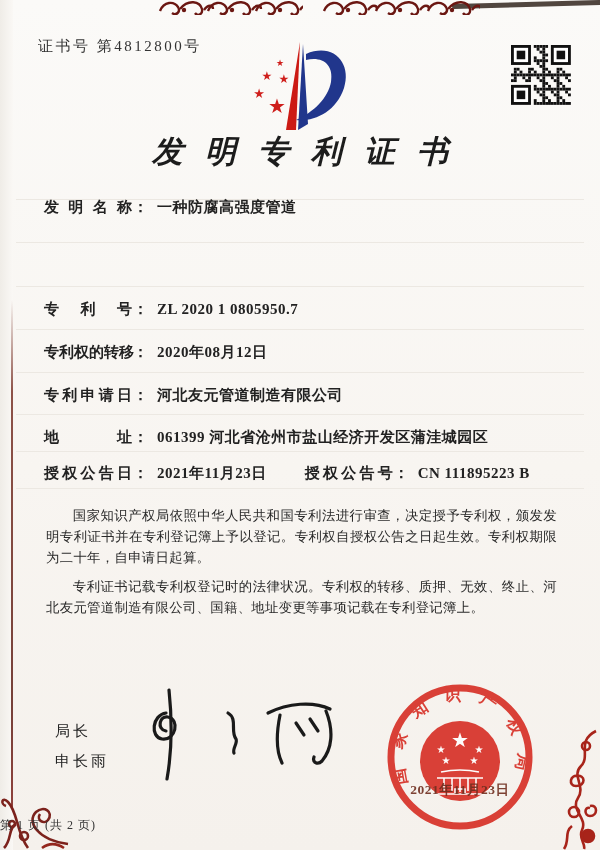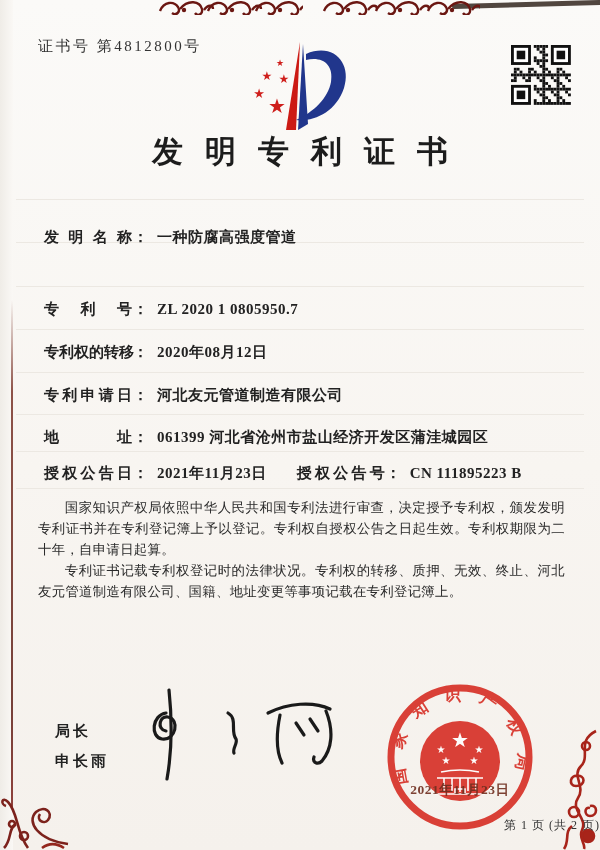--- a/index.html
+++ b/index.html
@@ -11,33 +11,33 @@
   .abs{position:absolute;}
   .crease{left:0;top:0;width:13px;height:100%;
     background:linear-gradient(90deg,#efece7 0%,#faf8f5 100%);}
   .edge-line{left:11px;top:300px;width:2px;height:508px;
     background:linear-gradient(180deg,rgba(109,44,34,0) 0%,#7a352a 18%,#5f2018 80%,#7c221c 100%);opacity:.85;}
   .photo-strip{left:452px;top:2px;width:150px;height:5px;background:#32261e;
     transform:rotate(-1.6deg);border-radius:2px;opacity:.85;}
   .scan{position:absolute;left:16px;right:16px;height:1px;background:#ece8e2;}
   .cert-no{left:38px;top:37px;font-size:15px;letter-spacing:2.5px;color:#333;}
   .title{left:0;right:0;top:131px;text-align:center;font-size:31px;font-weight:bold;
-    letter-spacing:22px;text-indent:22px;color:#1c1c1c;}
+    letter-spacing:22px;text-indent:22px;color:#1c1c1c;font-style:italic;}
   .row{position:absolute;left:44px;font-size:15px;font-weight:700;white-space:nowrap;color:#222;}
   .flabel{display:inline-block;width:88px;text-align:justify;text-align-last:justify;vertical-align:top;}
   .colon{margin-left:1px;}
   .fvalue{margin-left:9px;letter-spacing:.5px;}
-  .pair2{margin-left:30px;}
+  .pair2{margin-left:38px;}
   .legal{left:38px;top:497px;width:527px;font-size:13.4px;line-height:21px;
     color:#2a2a2a;letter-spacing:.3px;}
-  .legal p{margin:0;text-indent:2em;text-align:justify;}
-  .signer{left:55px;font-size:15px;font-weight:700;letter-spacing:3px;color:#222;}
+  .legal p{margin:8px;text-indent:2em;text-align:justify;}
+  .signer{left:55px;font-size:15px;font-weight:400;letter-spacing:3px;color:#222;}
   .seal-date{left:384px;top:781px;width:152px;text-align:center;font-size:13.5px;
     font-weight:600;color:#6f2e1f;letter-spacing:.5px;opacity:.9;}
-  .footer{left:0;right:0;top:817px;text-align:right;font-size:12px;letter-spacing:1px;color:#333;padding-left:24px;}
+  .footer{left:0;right:0;top:817px;text-align:left;font-size:12px;letter-spacing:1px;color:#333;}
   .logo-star{font-family:"DejaVu Sans",sans-serif;}
 </style>
 </head>
 <body>
 
 <div id="page">
 
   <div class="abs crease"></div>
   <div class="abs edge-line"></div>
   <div class="abs photo-strip"></div>
@@ -219,21 +219,21 @@
     <path d="M68,16 C96,4 114,26 106,50 C98,74 76,84 58,82 C76,74 90,60 93,44 C96,26 84,18 68,22 Z" fill="#21368c"></path>
     <text class="logo-star" x="42" y="28" font-size="9" text-anchor="middle" fill="#cf1f1c">★</text>
     <text class="logo-star" x="29" y="42" font-size="12" text-anchor="middle" fill="#cf1f1c">★</text>
     <text class="logo-star" x="46" y="45" font-size="12" text-anchor="middle" fill="#cf1f1c">★</text>
     <text class="logo-star" x="21" y="60" font-size="13" text-anchor="middle" fill="#cf1f1c">★</text>
     <text class="logo-star" x="39" y="75" font-size="20" text-anchor="middle" fill="#cf1f1c">★</text>
   </svg>
 
   <div class="abs title">发明专利证书</div>
 
-  <div class="row" style="top:228px">
+  <div class="row" style="top:198px">
     <span class="flabel"><span>发明名称</span></span><span class="colon">：</span><span class="fvalue">一种防腐高强度管道</span>
   </div>
   <div class="row" style="top:300px">
     <span class="flabel"><span>专利号</span></span><span class="colon">：</span><span class="fvalue">ZL 2020 1 0805950.7</span>
   </div>
   <div class="row" style="top:343px">
     <span class="flabel"><span>专利权的转移</span></span><span class="colon">：</span><span class="fvalue">2020年08月12日</span>
   </div>
   <div class="row" style="top:386px">
     <span class="flabel"><span>专利申请日</span></span><span class="colon">：</span><span class="fvalue">河北友元管道制造有限公司</span>

